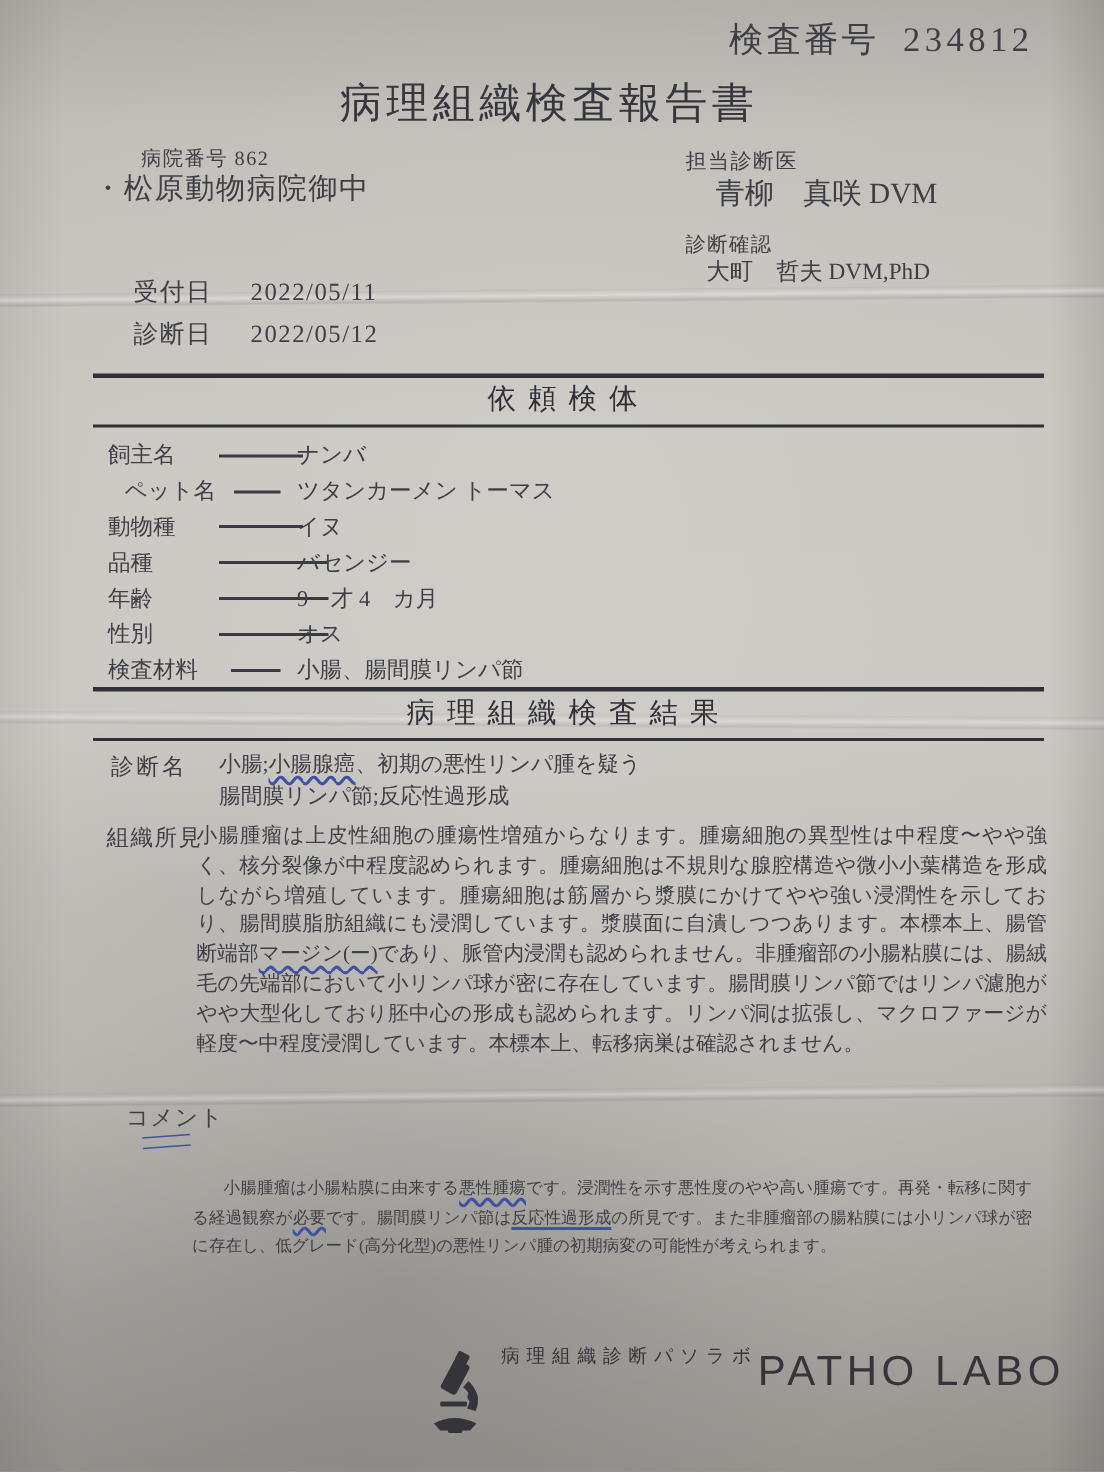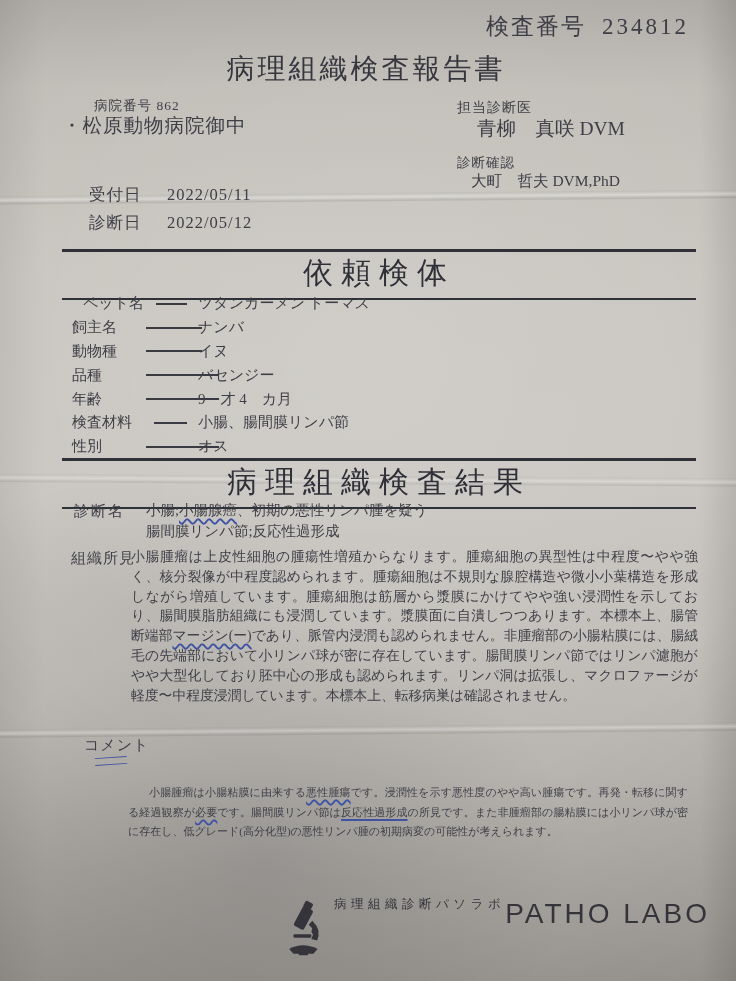--- a/index.html
+++ b/index.html
@@ -30,21 +30,21 @@
   .hospno{top:97px;left:94px;font-size:13.5px;letter-spacing:1px;}
   .hospname{top:112px;left:62px;font-size:19.5px;letter-spacing:1px;}
   .doclabel{top:99px;left:457px;font-size:14px;letter-spacing:1px;}
   .docname{top:115px;left:477px;font-size:19.5px;}
   .conflabel{top:154px;left:457px;font-size:13.5px;letter-spacing:1px;}
   .confname{top:171px;left:471px;font-size:15.5px;}
   .daterow{font-size:16.5px;letter-spacing:1px;white-space:nowrap;}
   .daterow .dl{display:inline-block;width:78px;}
   .d1{top:184px;left:89px;} .d2{top:212px;left:89px;}
   .section{left:62px;width:634px;border-top:3.5px solid #303038;border-bottom:2.5px solid #303038;
-    text-align:center;font-size:30px;letter-spacing:8px;padding:1px 0 4px 0;color:#303038;}
+    text-align:center;font-size:19px;letter-spacing:8px;padding:1px 0 4px 0;color:#303038;}
   .s1{top:249px;} .s2{top:458px;}
   .speclist{top:292px;left:72px;width:600px;font-size:15px;}
   .specrow{display:grid;grid-template-columns:74px 52px auto;align-items:center;height:23.8px;white-space:nowrap;}
   .specrow .dash{height:0;border-top:2px solid #3a3a42;margin-left:auto;margin-right:11px;align-self:center;}
   .specrow.r0 .dash{width:56px;} .specrow.r1 .dash{width:31px;} .specrow.r2 .dash{width:56px;}
   .specrow.r3 .dash{width:73px;} .specrow.r4 .dash{width:73px;} .specrow.r5 .dash{width:73px;}
   .specrow.r6 .dash{width:33px;}
   .specrow.r1 .lab{padding-left:11px;}
   .diaglabel{top:502px;left:74px;font-size:15px;letter-spacing:2px;}
   .diagtext{top:500px;left:146px;font-size:14.5px;line-height:21px;white-space:nowrap;}
@@ -87,54 +87,54 @@
   <div class="abs daterow d1">
     <span class="dl">受付日</span><span>2022/05/11</span>
   </div>
   <div class="abs daterow d2">
     <span class="dl">診断日</span><span>2022/05/12</span>
   </div>
 
   <div class="abs section s1">依頼検体</div>
 
   <div class="abs speclist">
+    <div class="specrow r0">
+      <span class="lab">飼主名</span>
+        <span class="dash"></span>
+        <span>ナンバ</span>
+    </div>
     <div class="specrow r1">
       <span class="lab">ペット名</span>
         <span class="dash"></span>
         <span>ツタンカーメン トーマス</span>
-    </div>
-    <div class="specrow r0">
-      <span class="lab">飼主名</span>
-        <span class="dash"></span>
-        <span>ナンバ</span>
     </div>
     <div class="specrow r2">
       <span class="lab">動物種</span>
         <span class="dash"></span>
         <span>イヌ</span>
     </div>
     <div class="specrow r3">
       <span class="lab">品種</span>
         <span class="dash"></span>
         <span>バセンジー</span>
     </div>
     <div class="specrow r4">
       <span class="lab">年齢</span>
         <span class="dash"></span>
         <span>9　才 4　カ月</span>
     </div>
+    <div class="specrow r5">
+      <span class="lab">性別</span>
+        <span class="dash"></span>
+        <span>オス</span>
+    </div>
     <div class="specrow r6">
       <span class="lab">検査材料</span>
         <span class="dash"></span>
         <span>小腸、腸間膜リンパ節</span>
-    </div>
-    <div class="specrow r5">
-      <span class="lab">性別</span>
-        <span class="dash"></span>
-        <span>オス</span>
     </div>
   </div>
 
   <div class="abs section s2">病理組織検査結果</div>
 
   <div class="abs diaglabel">診断名</div>
   <div class="abs diagtext">
     <div><span>小腸;</span><span class="wavy">小腸腺癌</span><span>、初期の悪性リンパ腫を疑う</span></div>
     <div>腸間膜リンパ節;反応性過形成</div>
   </div>

